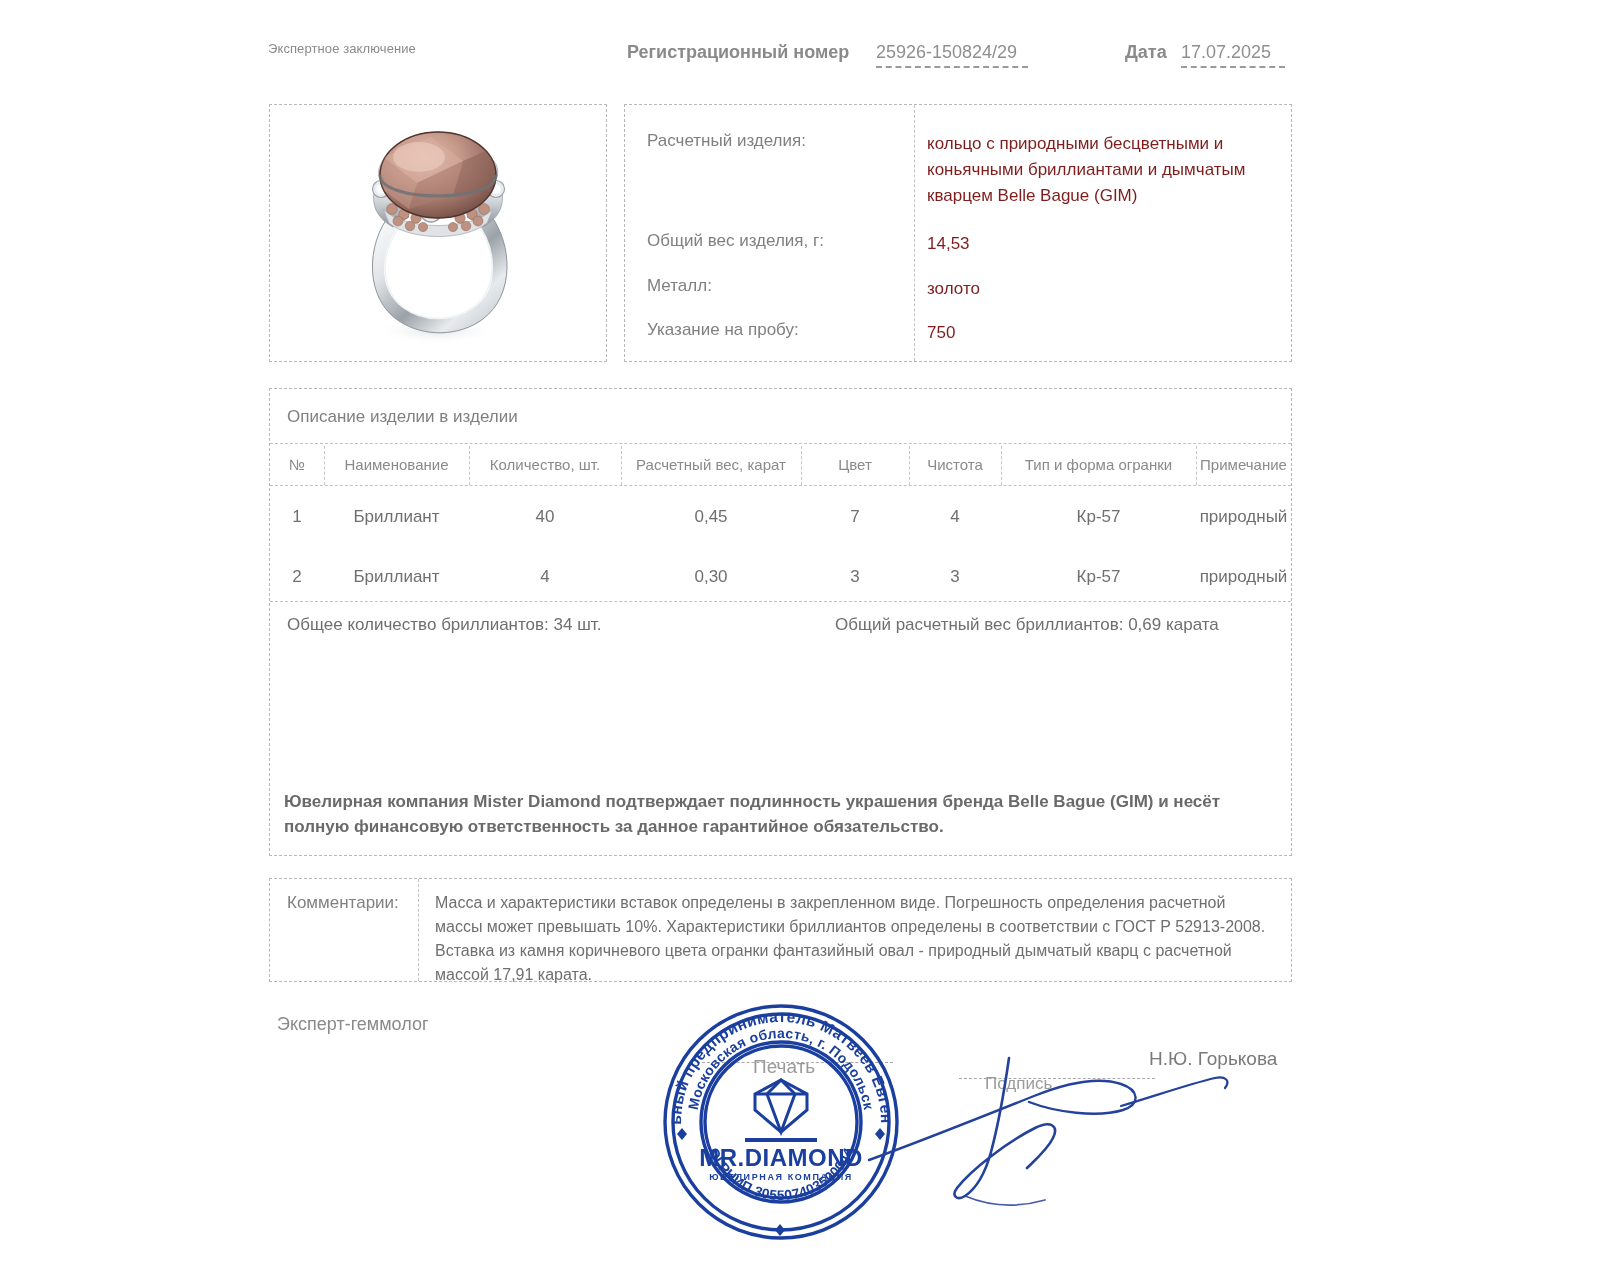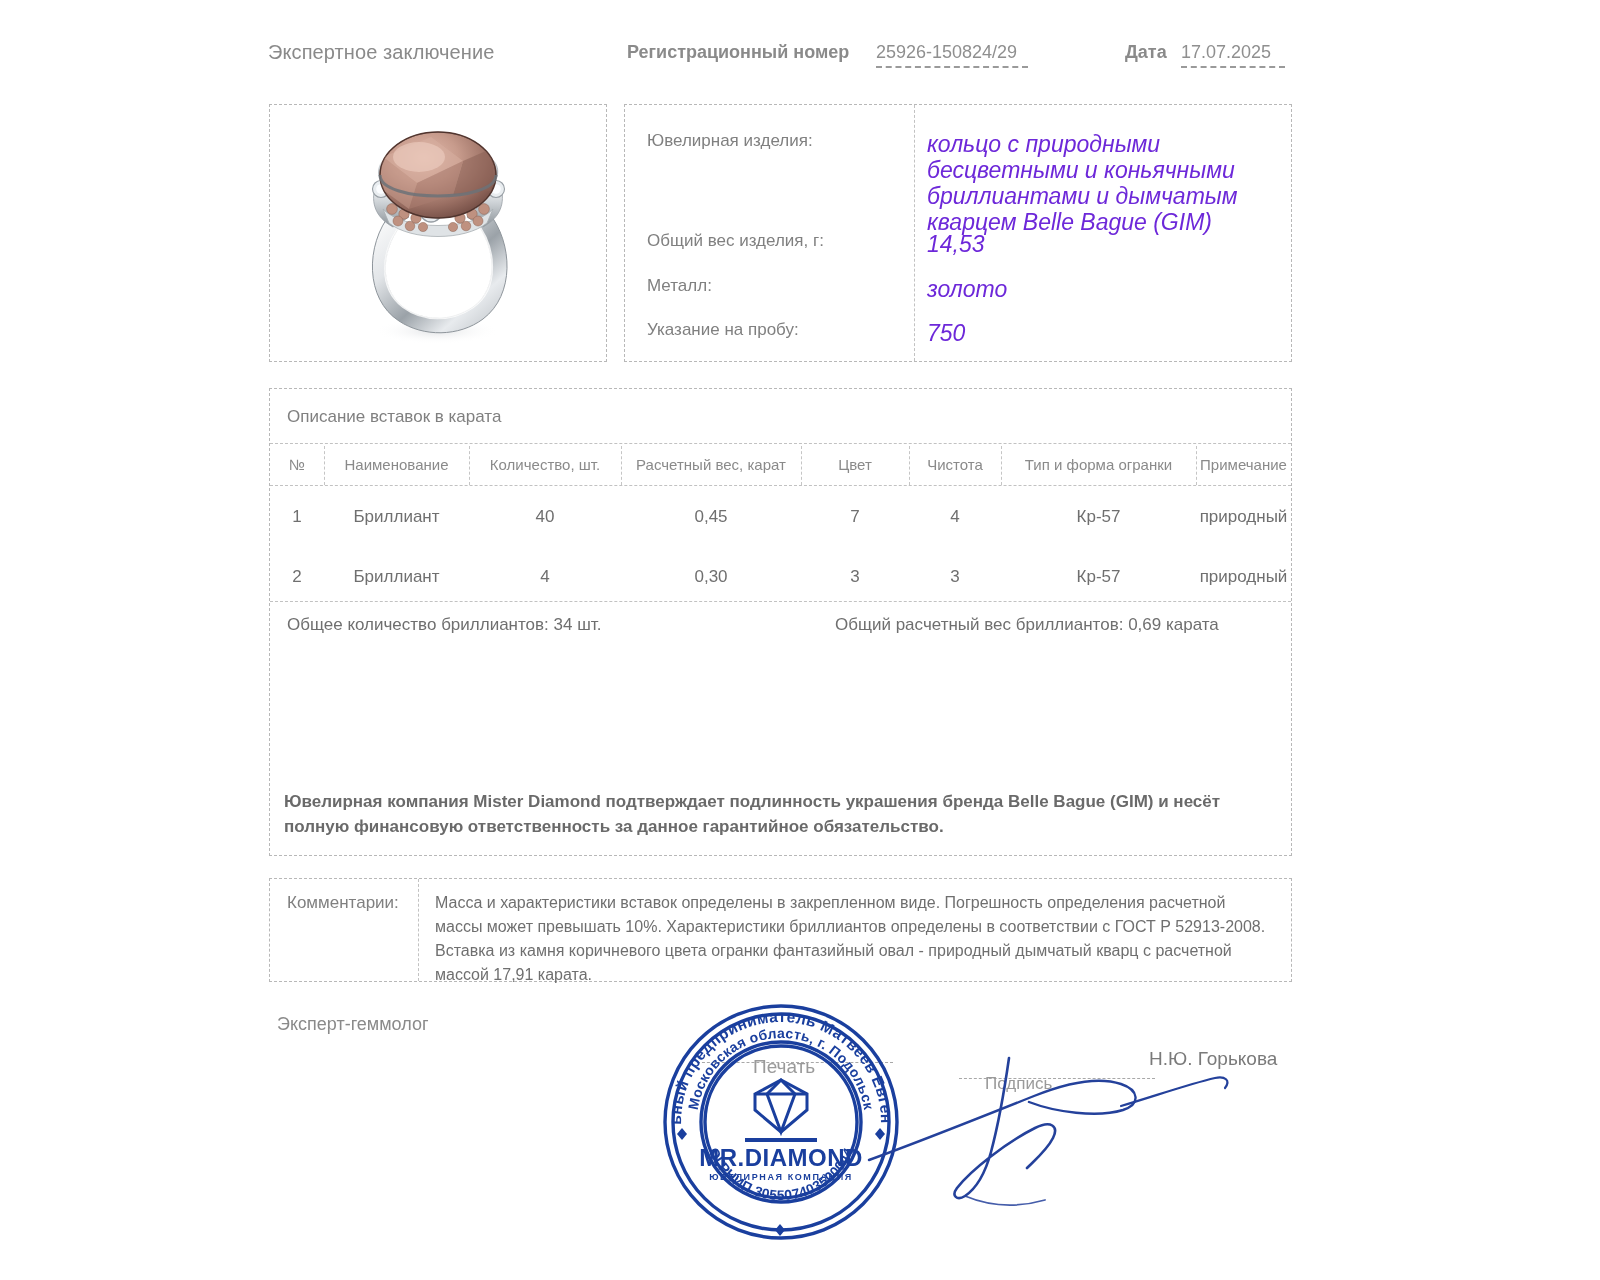--- a/index.html
+++ b/index.html
@@ -27,21 +27,21 @@
   .header {
     position: absolute;
     left: 268px;
     top: 38px;
     width: 1024px;
     height: 32px;
   }
   .hdr-title {
     position: absolute;
     left: 0; top: 3px;
-    font-size: 20px;
+    font-size: 13px;
     color: #8a8a8a;
     letter-spacing: .1px;
     white-space: nowrap;
   }
   .hdr-reg-label {
     position: absolute;
     left: 359px; top: 4px;
     font-size: 18px;
     font-weight: bold;
     color: #8a8a8a;
@@ -105,24 +105,23 @@
     border-left: 1px dashed #c2c2c2;
   }
   .desc-label {
     position: absolute;
     font-size: 17px;
     color: #808080;
     white-space: nowrap;
   }
   .desc-value {
     position: absolute;
-    font-size: 23px;
-    color: #6d28d9;
+    font-size: 17px;
+    color: #7f1d1d;
     line-height: 26px;
-    font-style: italic;
   }
   .dl1 { left: 22px; top: 26px; }
   .dv1 { left: 302px; top: 26px; width: 360px; }
   .dl2 { left: 22px; top: 126px; }
   .dv2 { left: 302px; top: 126px; }
   .dl3 { left: 22px; top: 171px; }
   .dv3 { left: 302px; top: 171px; }
   .dl4 { left: 22px; top: 215px; }
   .dv4 { left: 302px; top: 215px; }
 
@@ -436,32 +435,32 @@
       </g>
       <ellipse cx="106" cy="40" rx="26" ry="15" fill="#f0d2c5" opacity="0.55"></ellipse>
       <ellipse cx="125" cy="58" rx="58" ry="43" fill="none" stroke="#3b2722" stroke-width="1" opacity="0.5"></ellipse>
 
       <path d="M67 58 C 67 86, 183 86, 183 58" fill="none" stroke="#6c7278" stroke-width="3" opacity="0.85"></path>
     </svg>
   </div>
 
   <div class="desc-box">
     <div class="desc-divider"></div>
-    <div class="desc-label dl1">Ювелирная изделия:</div>
+    <div class="desc-label dl1">Расчетный изделия:</div>
     <div class="desc-value dv1">кольцо с природными бесцветными и коньячными бриллиантами и дымчатым кварцем Belle Bague (GIM)</div>
     <div class="desc-label dl2">Общий вес изделия, г:</div>
     <div class="desc-value dv2">14,53</div>
     <div class="desc-label dl3">Металл:</div>
     <div class="desc-value dv3">золото</div>
     <div class="desc-label dl4">Указание на пробу:</div>
     <div class="desc-value dv4">750</div>
   </div>
 
   <div class="inserts-box">
-    <div class="inserts-title">Описание вставок в карата</div>
+    <div class="inserts-title">Описание изделии в изделии</div>
     <div class="thead-rule-top"></div>
     <div class="thead-rule-bot"></div>
 
     <div class="table-area">
 
       <div class="col-sep" style="left:54px"></div>
       <div class="col-sep" style="left:199px"></div>
       <div class="col-sep" style="left:351px"></div>
       <div class="col-sep" style="left:531px"></div>
       <div class="col-sep" style="left:639px"></div>

